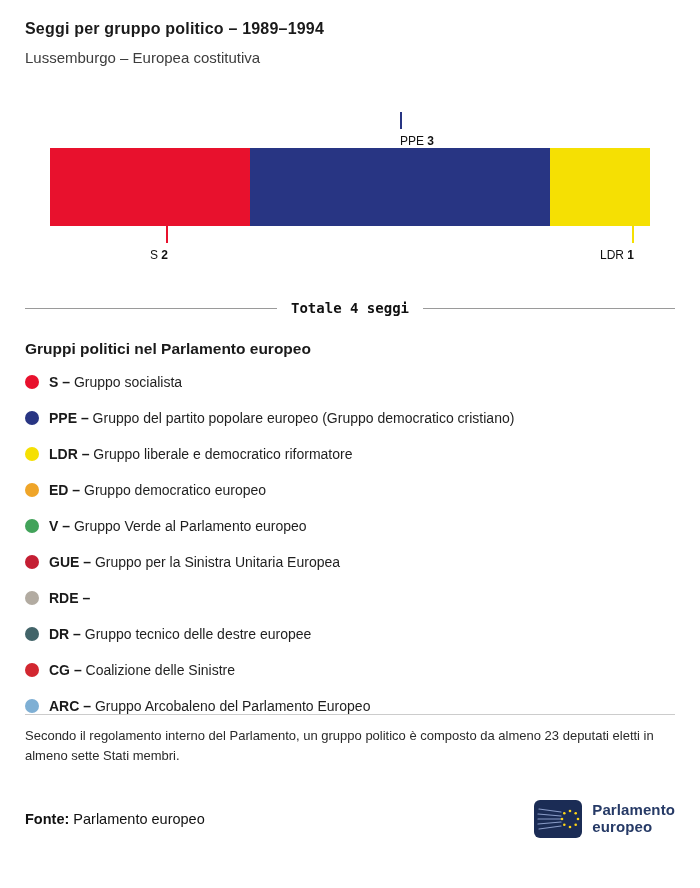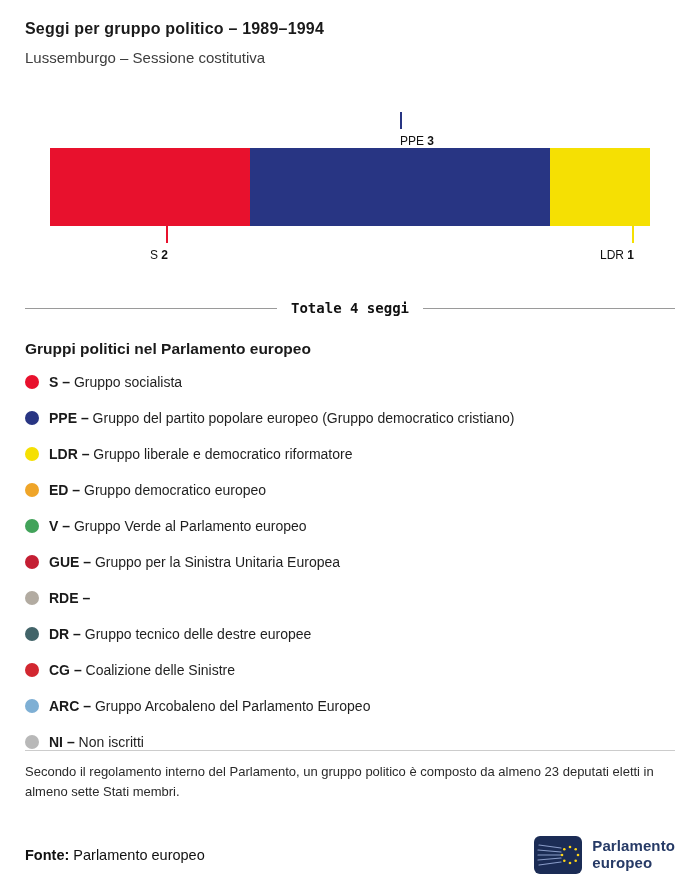--- a/index.html
+++ b/index.html
@@ -83,21 +83,21 @@
     color: #263a66;
     letter-spacing: 0.1px;
   }
 </style>
 </head>
 <body>
 
 <div class="page">
 
   <h1 class="title">Seggi per gruppo politico – 1989–1994</h1>
-  <div class="subtitle">Lussemburgo – Sessione costitutiva</div>
+  <div class="subtitle">Lussemburgo – Europea costitutiva</div>
 
   <div class="chart">
     <div class="labels-above">
         <div class="seg-label above" style="left: 58.3333%;">
           <span class="seg-tick" style="background: rgb(40, 53, 131);"></span>
           <span class="seg-text"><span>PPE </span><b>3</b></span>
         </div>
       </div>
     <div class="bar">
         <div class="bar-seg" style="width: 33.3333%; background: rgb(232, 17, 45);"></div>
@@ -165,25 +165,20 @@
       </div>
       <div class="legend-row">
         <span class="legend-dot" style="background: rgb(210, 39, 48);"></span>
         <span class="legend-code">CG –&nbsp;</span>
         <span class="legend-name">Coalizione delle Sinistre</span>
       </div>
       <div class="legend-row">
         <span class="legend-dot" style="background: rgb(126, 175, 212);"></span>
         <span class="legend-code">ARC –&nbsp;</span>
         <span class="legend-name">Gruppo Arcobaleno del Parlamento Europeo</span>
-      </div>
-      <div class="legend-row">
-        <span class="legend-dot" style="background: rgb(184, 184, 184);"></span>
-        <span class="legend-code">NI –&nbsp;</span>
-        <span class="legend-name">Non iscritti</span>
       </div>
     </div>
 
   <div class="footnote">Secondo il regolamento interno del Parlamento, un gruppo politico è composto da almeno 23 deputati eletti in almeno sette Stati membri.</div>
 
   <div class="bottom">
     <div class="source"><b>Fonte:</b> <span>Parlamento europeo</span></div>
 
     <div class="logo">
       <svg width="48" height="38" viewBox="0 0 48 38" aria-hidden="true">

